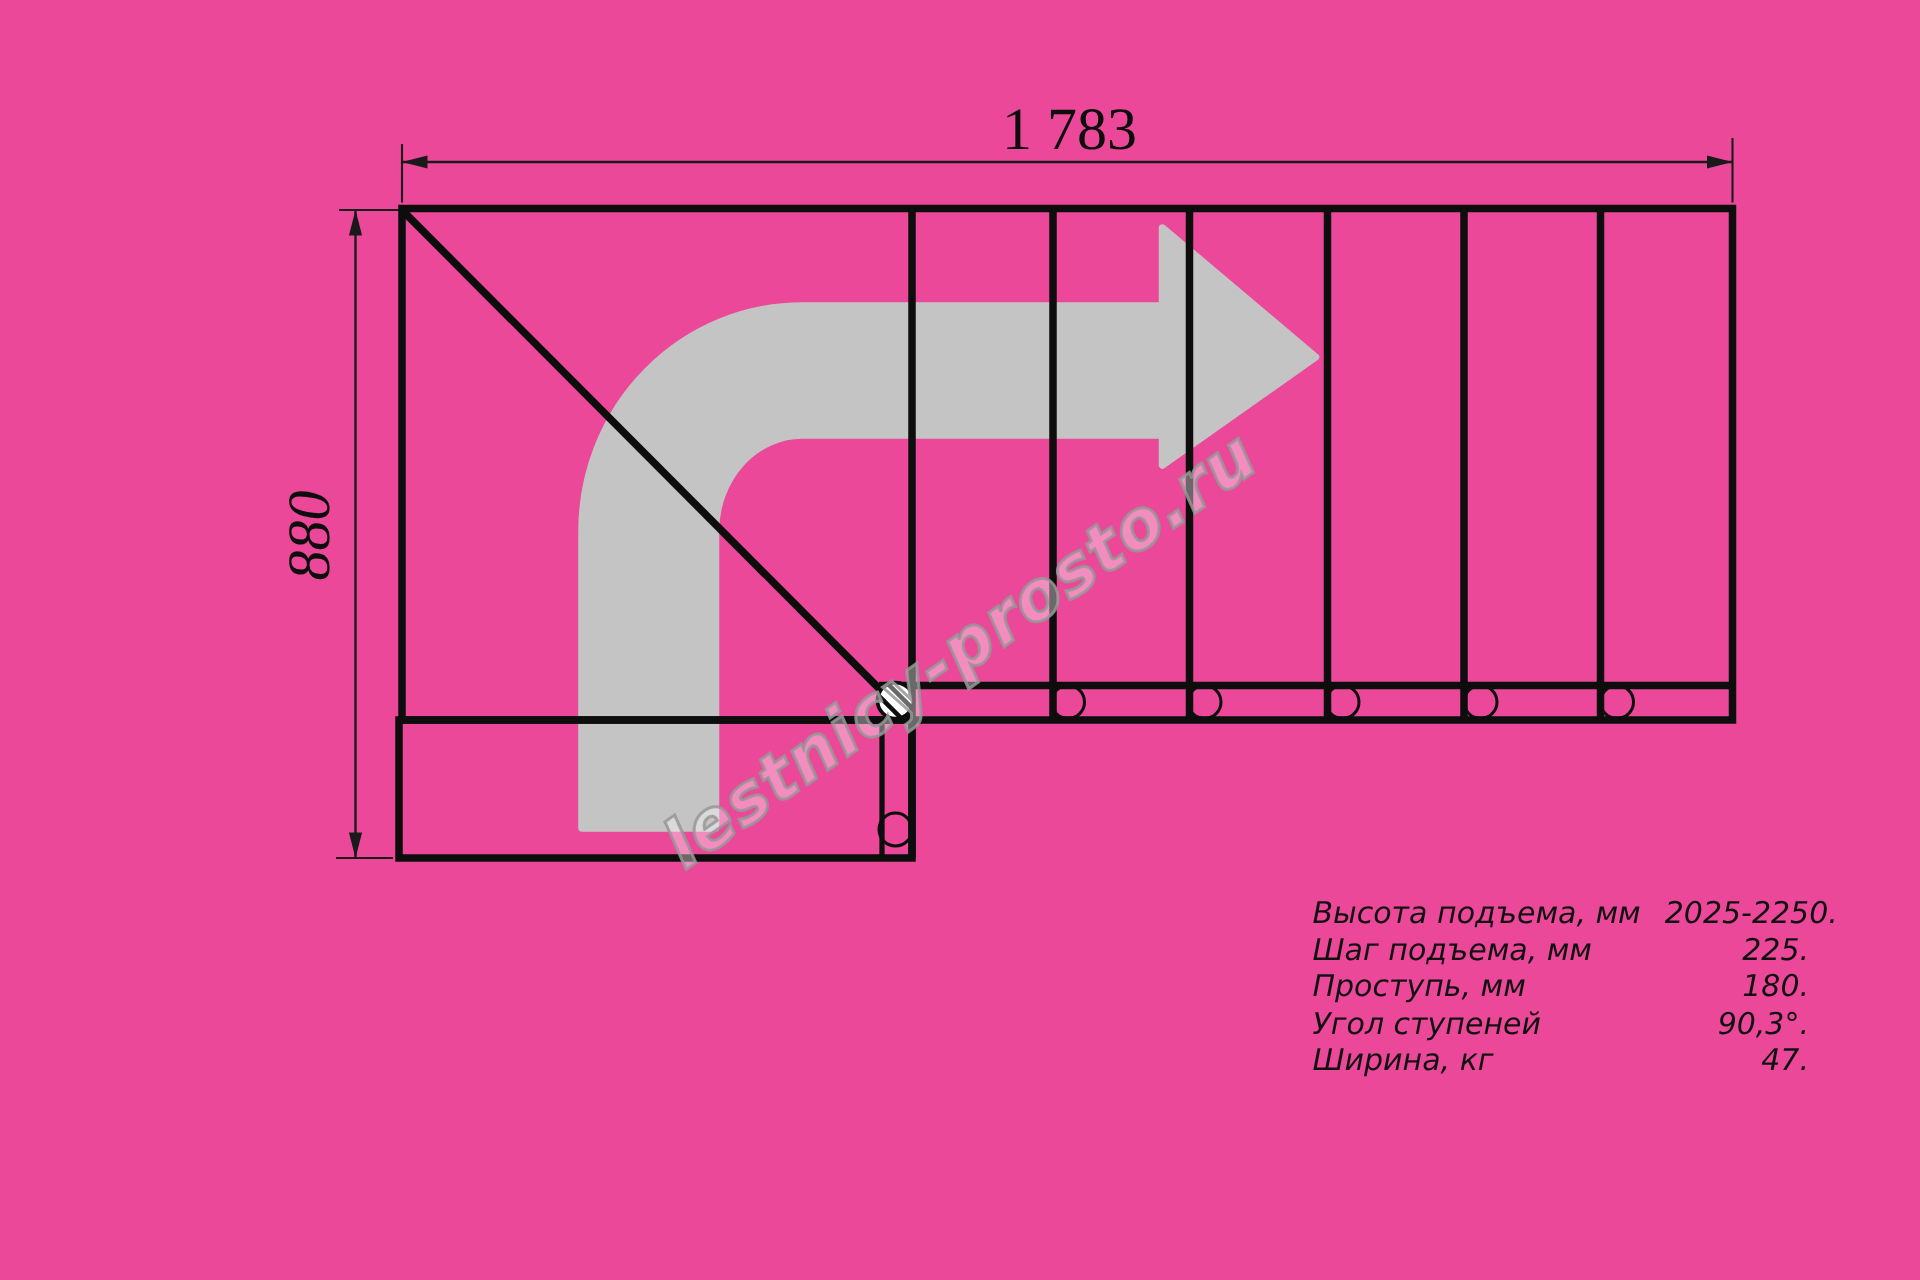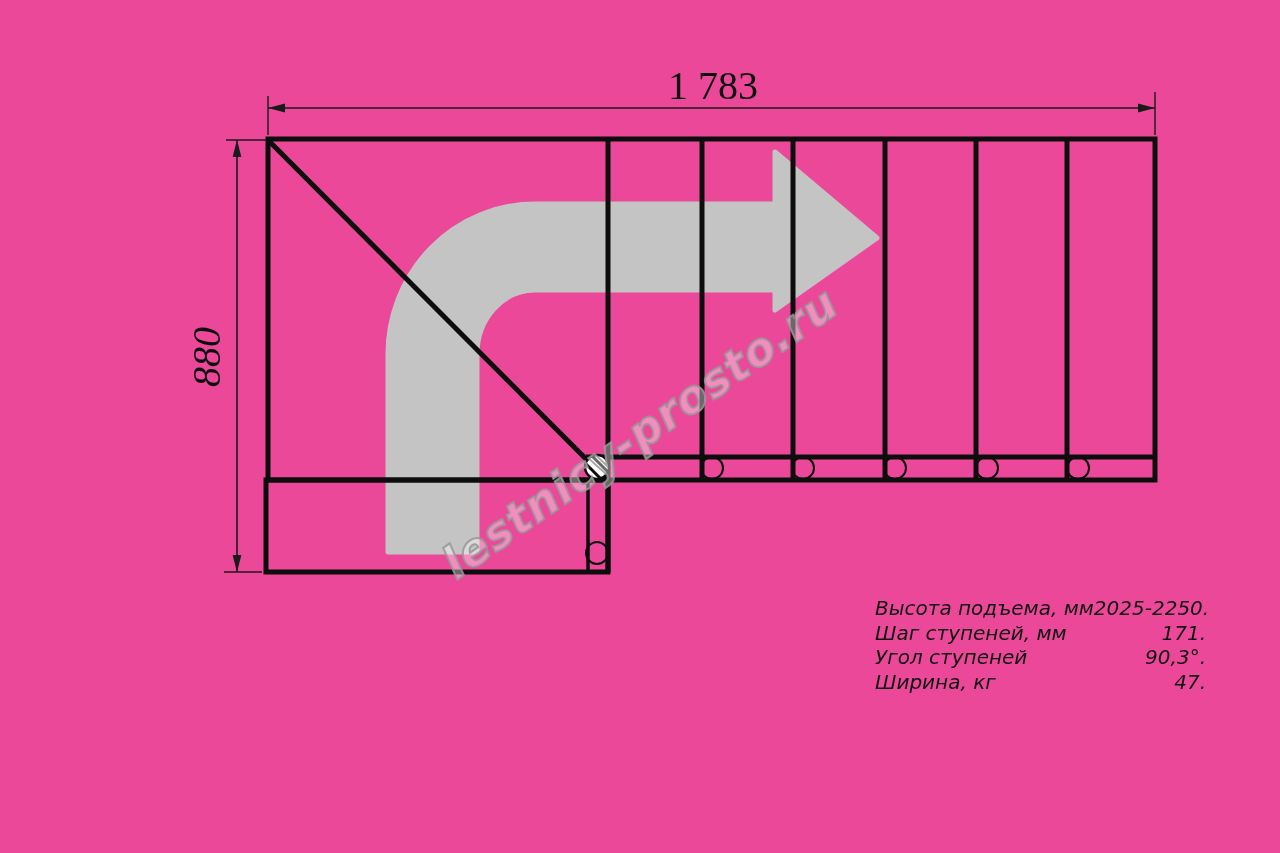--- a/index.html
+++ b/index.html
@@ -28,21 +28,21 @@
     -webkit-text-stroke:2px rgba(150,150,150,0.85);
     z-index:5;
   }
   .specs{
     position:absolute;left:875px;top:596px;width:331px;
     font-family:"DejaVu Sans",sans-serif;font-style:italic;
     font-size:20px;line-height:24.5px;color:#111111;z-index:4;
   }
   .spec-row{display:flex;justify-content:space-between;}
   .spec-label{text-align:left;white-space:nowrap;}
-  .spec-value{text-align:center;white-space:nowrap;}
+  .spec-value{text-align:center;white-space:nowrap;margin-left:16px;}
 </style>
 </head>
 <body>
 
 <div class="stage">
 
   <svg width="1280" height="853" viewBox="0 0 1280 853">
 
     <g>
       <path d="M388,552 L388,354
@@ -119,22 +119,26 @@
   <div class="dim-left">880</div>
 
   <div class="watermark">lestnicy-prosto.ru</div>
 
   <div class="specs">
     <div class="spec-row">
       <span class="spec-label">Высота подъема, мм</span>
       <span class="spec-value">2025-2250.</span>
     </div>
     <div class="spec-row">
-      <span class="spec-label">Шаг ступеней, мм</span>
-      <span class="spec-value">171.</span>
+      <span class="spec-label">Шаг подъема, мм</span>
+      <span class="spec-value">225.</span>
+    </div>
+    <div class="spec-row">
+      <span class="spec-label">Проступь, мм</span>
+      <span class="spec-value">180.</span>
     </div>
     <div class="spec-row">
       <span class="spec-label">Угол ступеней</span>
       <span class="spec-value">90,3°.</span>
     </div>
     <div class="spec-row">
       <span class="spec-label">Ширина, кг</span>
       <span class="spec-value">47.</span>
     </div>
   </div>

